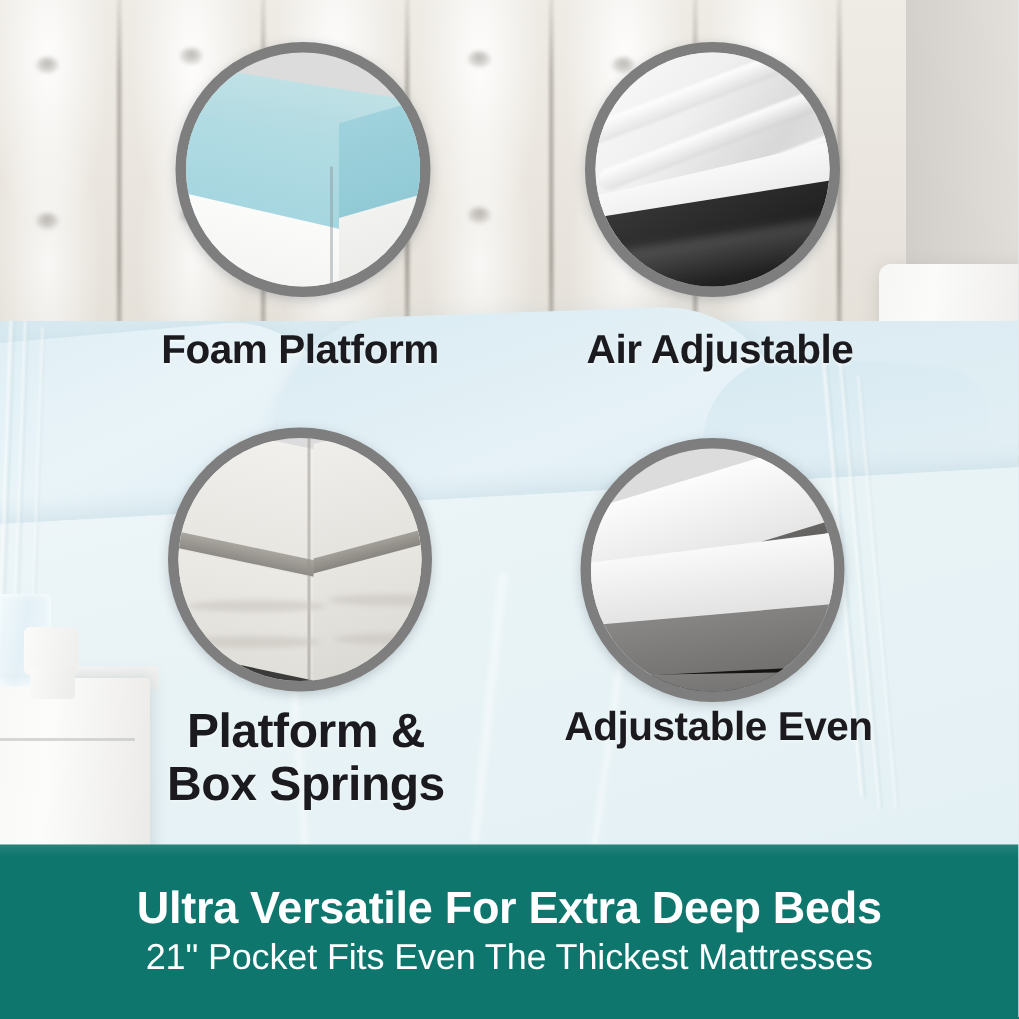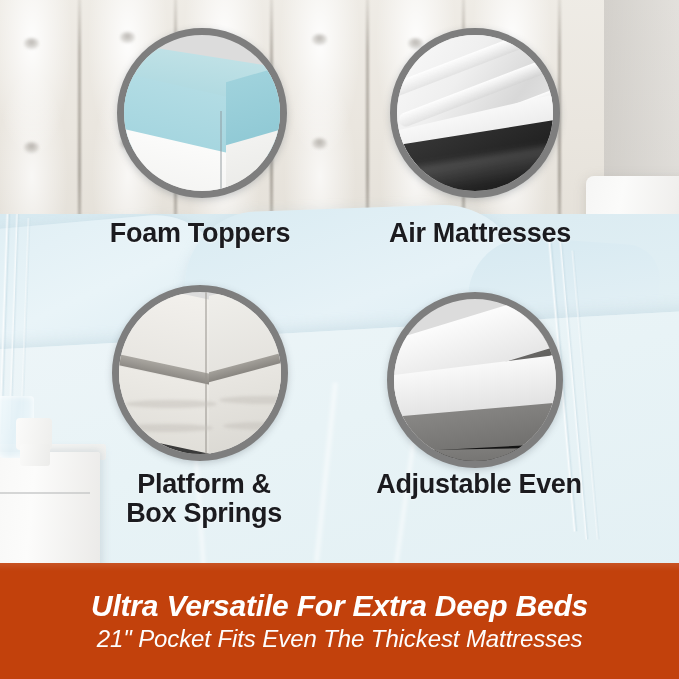--- a/index.html
+++ b/index.html
@@ -320,21 +320,21 @@
     font-weight:bold;
     color:#1b1b1f;
     letter-spacing:-0.3px;
     text-align:center;
     line-height:1.08;
     white-space:pre-line;
     text-shadow:0 1px 2px rgba(255,255,255,.55);
   }
   #label-0 { left:60px;  top:219px; width:280px; font-size:27px; }
   #label-1 { left:335px; top:219px; width:290px; font-size:27px; }
-  #label-2 { left:58px;  top:470px; width:292px; font-size:27px; }
+  #label-2 { left:58px;  top:470px; width:292px; font-size:32px; }
   #label-3 { left:332px; top:470px; width:294px; font-size:27px; }
 
   
   .banner {
     position:absolute; left:0; top:563px; width:679px; height:116px;
     background:#9d0420;
     display:flex; flex-direction:column;
     align-items:center; justify-content:center;
     gap:4px;
   }
@@ -429,34 +429,34 @@
     <div class="c-inner">
       <div class="foam-blue-top"></div>
       <div class="foam-blue-left"></div>
       <div class="foam-blue-right"></div>
       <div class="foam-white-left"></div>
       <div class="foam-white-right"></div>
 
       <div class="foam-edge"></div>
     </div>
   </div>
-  <div class="label" id="label-0" style="color: rgb(27, 27, 31);">Foam Toppers</div>
+  <div class="label" id="label-0" style="color: rgb(27, 27, 31);">Foam Platform</div>
 
   <div class="circle" id="circle-1" style="left: 390px; top: 28px; width: 170px; height: 170px; border-color: rgb(126, 126, 126);">
     <div class="c-inner">
       <div class="air-top"></div>
       <div class="air-rib" style="left:-14px; top:16px;"></div>
       <div class="air-rib" style="left:-4px;  top:46px;"></div>
       <div class="air-rib" style="left:6px;   top:76px;"></div>
       <div class="air-white-band"></div>
       <div class="air-black"></div>
       <div class="air-gloss"></div>
     </div>
   </div>
-  <div class="label" id="label-1" style="color: rgb(27, 27, 31);">Air Mattresses</div>
+  <div class="label" id="label-1" style="color: rgb(27, 27, 31);">Air Adjustable</div>
 
   <div class="circle" id="circle-2" style="left: 112px; top: 285px; width: 176px; height: 176px; border-color: rgb(126, 126, 126);">
     <div class="c-inner">
       <div class="bs-top-l"></div>
       <div class="bs-top-r"></div>
       <div class="bs-seam-l"></div>
       <div class="bs-seam-r"></div>
       <div class="bs-bot-l"></div>
       <div class="bs-bot-r"></div>
       <div class="bs-foot-l"></div>
@@ -477,19 +477,19 @@
       <div class="adj-mat-top"></div>
       <div class="adj-mat-low"></div>
       <div class="adj-base-mid"></div>
       <div class="adj-gap"></div>
       <div class="adj-base-bot"></div>
 
     </div>
   </div>
   <div class="label" id="label-3" style="color: rgb(27, 27, 31);">Adjustable Even</div>
 
-  <div class="banner" style="background: #c2410c; font-style: italic;">
+  <div class="banner" style="background: #0f766e;">
     <div class="banner-sheen"></div>
     <div class="banner-title">Ultra Versatile For Extra Deep Beds</div>
     <div class="banner-sub">21" Pocket Fits Even The Thickest Mattresses</div>
   </div>
 
 </div>
 
 </body></html>

